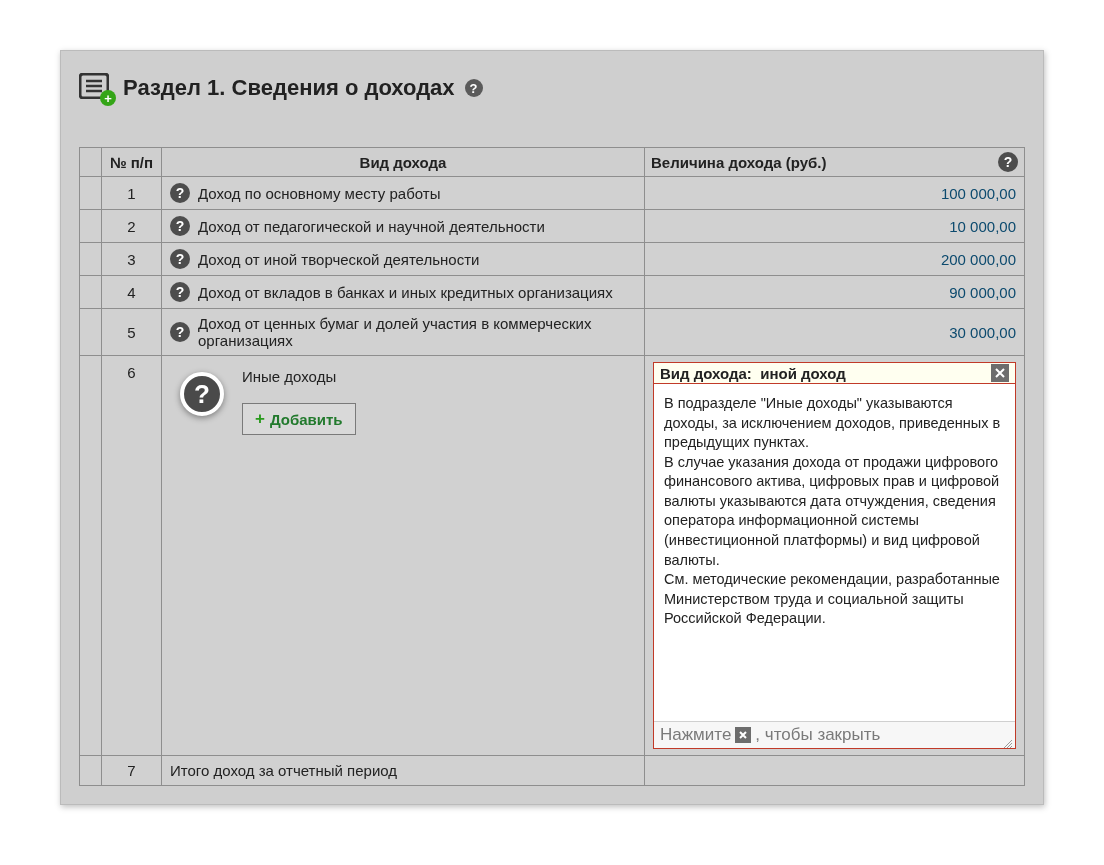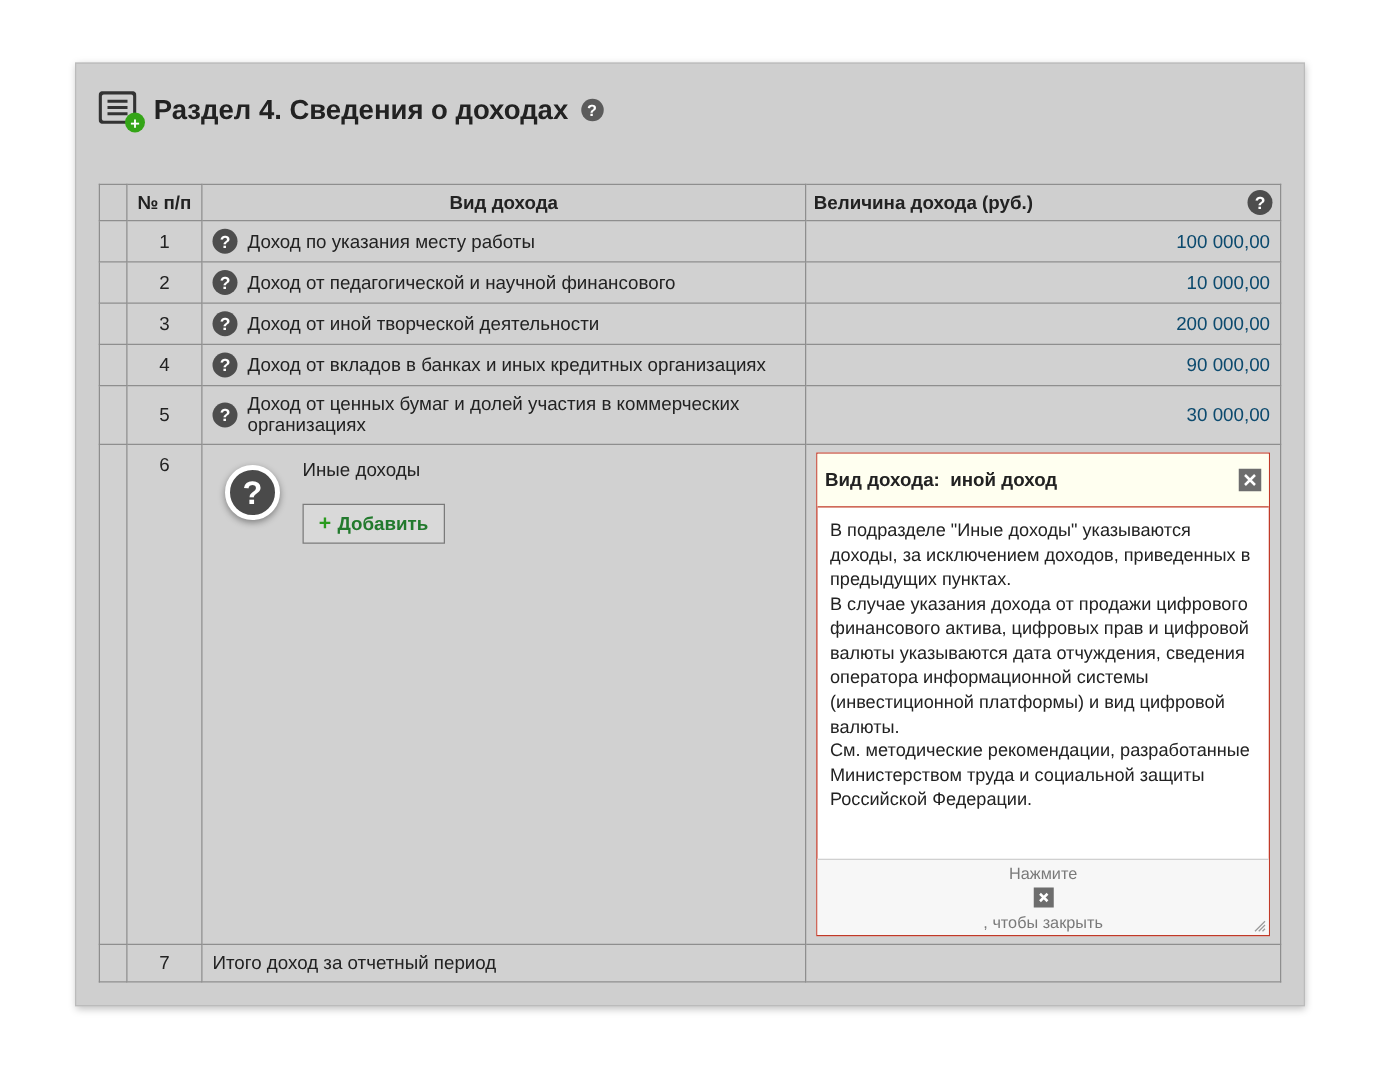--- a/index.html
+++ b/index.html
@@ -161,21 +161,21 @@
       background: #fff;
       position: relative;
       height: 100%;
       min-height: 380px;
       display: flex;
       flex-direction: column;
     }
     .tooltip-header {
       background: #fffff0;
       border-bottom: 1px solid #c13a28;
-      padding: 12px 6px;
+      padding: 1px 6px;
       display: flex;
       align-items: center;
       justify-content: space-between;
     }
     .tooltip-header-text {
       font-size: 15px;
       color: #222;
     }
     .tooltip-header-text b { font-weight: 700; }
     .close-x {
@@ -193,27 +193,26 @@
       font-size: 14.5px;
       line-height: 1.35;
       color: #222;
       white-space: pre-line;
       flex: 1;
     }
     .tooltip-footer {
       border-top: 1px solid #d0d0d0;
       background: #f7f7f7;
       padding: 3px 6px;
-      font-size: 13px;
+      font-size: 17px;
       color: #7a7a7a;
       display: flex;
       align-items: center;
       gap: 4px;
       position: relative;
-      flex-direction: column;
     }
     .close-x-sm {
       width: 16px;
       height: 16px;
       background: #6d6d6d;
       display: inline-flex;
       align-items: center;
       justify-content: center;
     }
     .resize-grip {
@@ -241,21 +240,21 @@
   <div class="section-header">
     <div class="section-icon">
       <svg width="30" height="26" viewBox="0 0 30 26">
         <rect x="1" y="1" width="28" height="24" rx="3" fill="none" stroke="#333" stroke-width="3"></rect>
         <line x1="7" y1="8" x2="23" y2="8" stroke="#333" stroke-width="2.5"></line>
         <line x1="7" y1="13" x2="23" y2="13" stroke="#333" stroke-width="2.5"></line>
         <line x1="7" y1="18" x2="23" y2="18" stroke="#333" stroke-width="2.5"></line>
       </svg>
       <span class="plus-badge">+</span>
     </div>
-    <h2 class="section-title">Раздел 4. Сведения о доходах</h2>
+    <h2 class="section-title">Раздел 1. Сведения о доходах</h2>
     <span class="help-icon-sm">?</span>
   </div>
 
   <table class="income-table">
     <thead>
       <tr>
         <th class="col-key"></th>
         <th class="col-num">№ п/п</th>
         <th class="col-type">Вид дохода</th>
         <th class="col-amt">
@@ -266,32 +265,32 @@
         </th>
       </tr>
     </thead>
     <tbody>
       <tr>
         <td class="col-key"></td>
         <td class="col-num">1</td>
         <td>
             <div class="type-cell">
               <span class="help-icon-md">?</span>
-              <span>Доход по указания месту работы</span>
+              <span>Доход по основному месту работы</span>
             </div>
           </td>
         <td class="amount">100 000,00</td>
       </tr>
       <tr>
         <td class="col-key"></td>
         <td class="col-num">2</td>
         <td>
             <div class="type-cell">
               <span class="help-icon-md">?</span>
-              <span>Доход от педагогической и научной финансового</span>
+              <span>Доход от педагогической и научной деятельности</span>
             </div>
           </td>
         <td class="amount">10 000,00</td>
       </tr>
       <tr>
         <td class="col-key"></td>
         <td class="col-num">3</td>
         <td>
             <div class="type-cell">
               <span class="help-icon-md">?</span>

